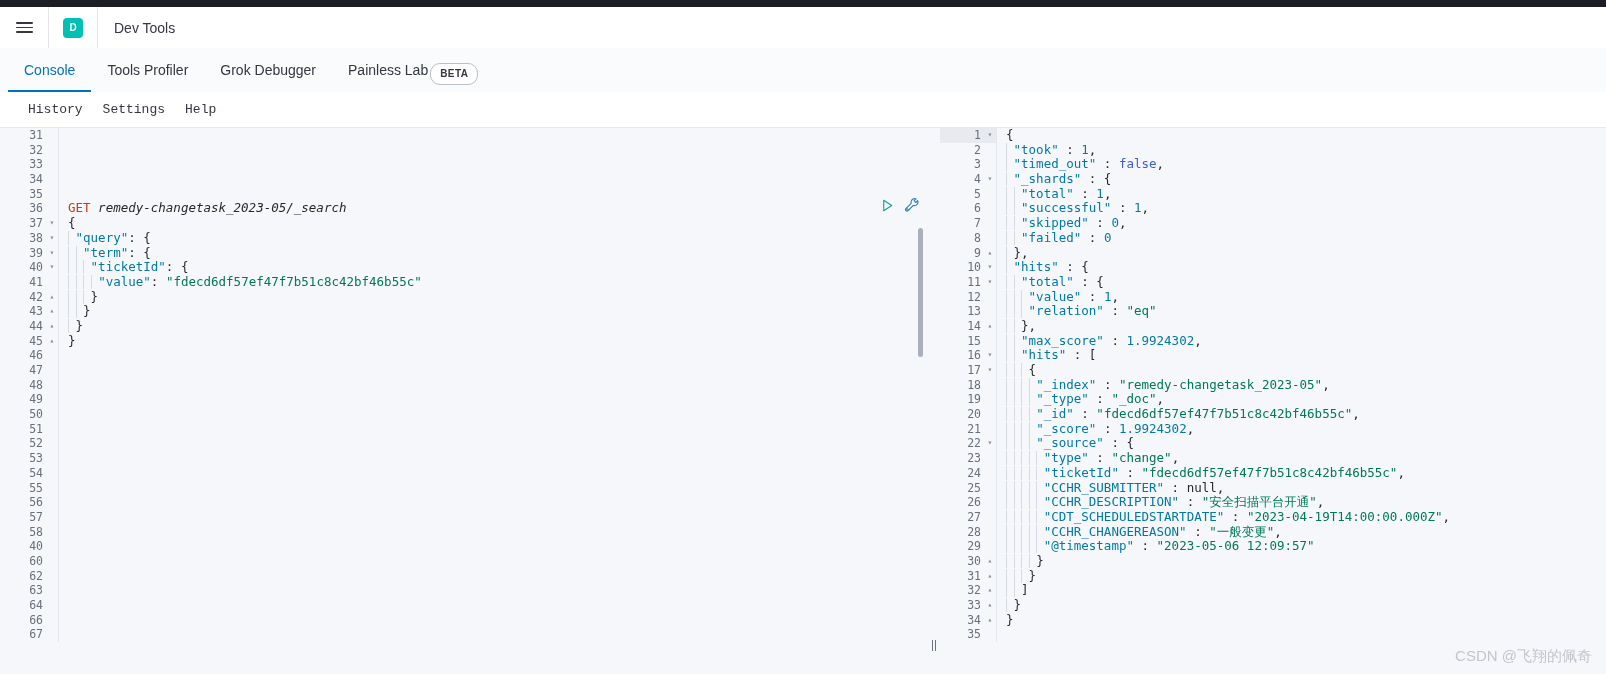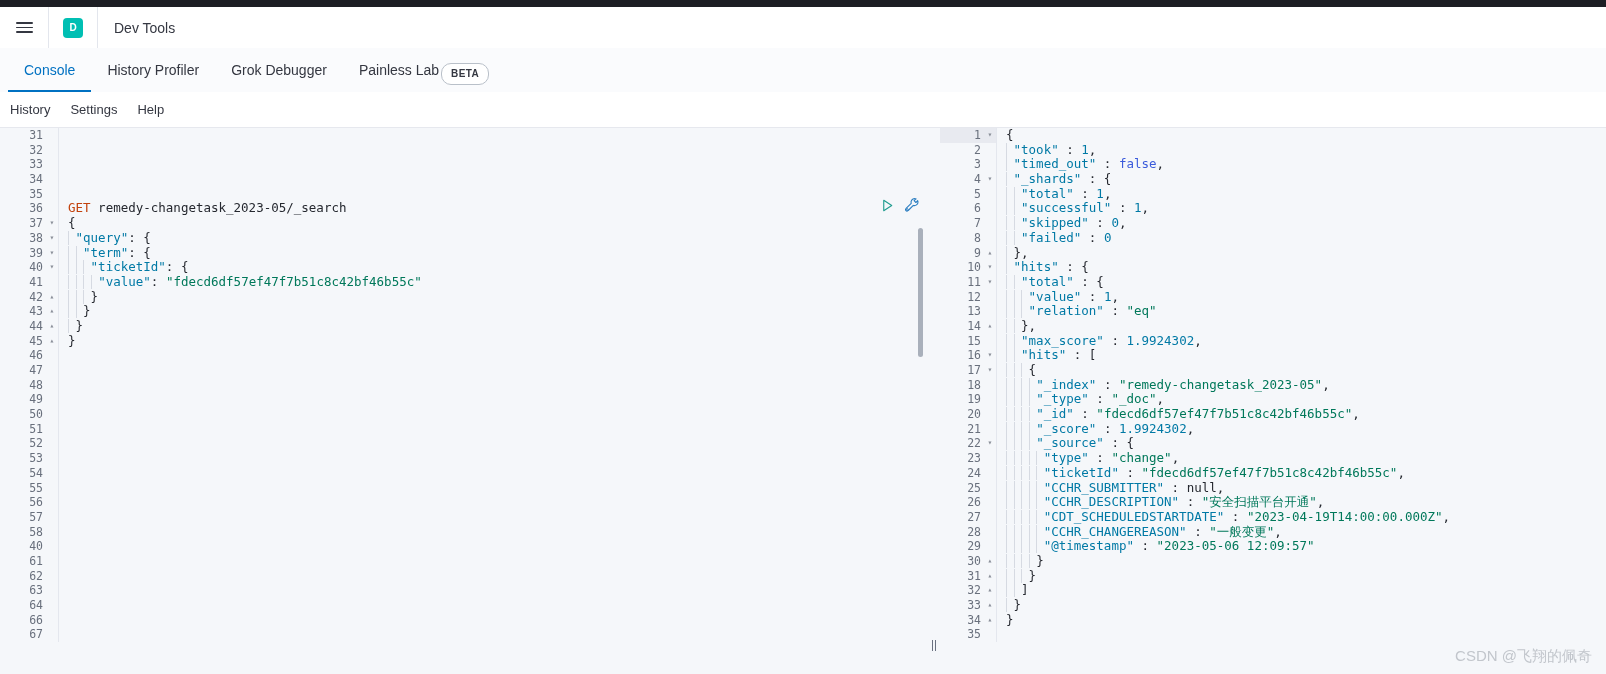--- a/index.html
+++ b/index.html
@@ -137,22 +137,23 @@
   
   .subnav {
     position: absolute;
     left: 0; top: 92px;
     width: 1606px;
     height: 36px;
     background: #ffffff;
     border-bottom: 1px solid #e6e8ee;
     display: flex;
     align-items: center;
-    padding-left: 0;
+    padding-left: 18px;
     box-sizing: border-box;
+    font-family: Liberation Mono, monospace;
   }
   .subnav-item {
     font-size: 13px;
     color: #343741;
     padding: 0 10px;
     cursor: pointer;
     white-space: nowrap;
   }
 
   
@@ -220,21 +221,21 @@
     overflow: hidden;
   }
   .pane-left  .code-text { padding-left: 9px; }
   .pane-right .code-text { padding-left: 9px; }
 
   .line-hl .gutter,
   .line-hl .fold { background: #e8eaf0; }
 
   
   .tok-method { color: #c2410c; font-weight: normal; }
-  .tok-url    { color: #25282f; }
+  .tok-url    { color: #25282f; font-style: italic; }
   .tok-key    { color: #0079a5; }
   .tok-str    { color: #00785a; }
   .tok-num    { color: #0079a5; }
   .tok-bool   { color: #3b5bdb; }
   .tok-null   { color: #25282f; }
   .tok-punc   { color: #25282f; }
   .indent-guide {
     display: inline-block;
     border-left: 1px solid #d6dae2;
     height: 14px;
@@ -337,21 +338,21 @@
   </div>
   <div class="hdr-divider"></div>
   <div class="app-title">Dev Tools</div>
 </div>
 
 <div class="tabs-row">
   <div class="tab active">
     <span>Console</span>
   </div>
   <div class="tab">
-    <span>History Profiler</span>
+    <span>Tools Profiler</span>
   </div>
   <div class="tab">
     <span>Grok Debugger</span>
   </div>
   <div class="tab">
     <span>Painless Lab</span>
     <span class="beta-badge">BETA</span>
   </div>
 </div>
 
@@ -387,21 +388,21 @@
         <div class="code-line"><div class="gutter">50</div><div class="fold"></div><div class="gutter-sep"></div><div class="code-text"></div></div>
         <div class="code-line"><div class="gutter">51</div><div class="fold"></div><div class="gutter-sep"></div><div class="code-text"></div></div>
         <div class="code-line"><div class="gutter">52</div><div class="fold"></div><div class="gutter-sep"></div><div class="code-text"></div></div>
         <div class="code-line"><div class="gutter">53</div><div class="fold"></div><div class="gutter-sep"></div><div class="code-text"></div></div>
         <div class="code-line"><div class="gutter">54</div><div class="fold"></div><div class="gutter-sep"></div><div class="code-text"></div></div>
         <div class="code-line"><div class="gutter">55</div><div class="fold"></div><div class="gutter-sep"></div><div class="code-text"></div></div>
         <div class="code-line"><div class="gutter">56</div><div class="fold"></div><div class="gutter-sep"></div><div class="code-text"></div></div>
         <div class="code-line"><div class="gutter">57</div><div class="fold"></div><div class="gutter-sep"></div><div class="code-text"></div></div>
         <div class="code-line"><div class="gutter">58</div><div class="fold"></div><div class="gutter-sep"></div><div class="code-text"></div></div>
         <div class="code-line"><div class="gutter">40</div><div class="fold"></div><div class="gutter-sep"></div><div class="code-text"></div></div>
-        <div class="code-line"><div class="gutter">61</div><div class="fold"></div><div class="gutter-sep"></div><div class="code-text"></div></div>
+        <div class="code-line"><div class="gutter">60</div><div class="fold"></div><div class="gutter-sep"></div><div class="code-text"></div></div>
         <div class="code-line"><div class="gutter">62</div><div class="fold"></div><div class="gutter-sep"></div><div class="code-text"></div></div>
         <div class="code-line"><div class="gutter">63</div><div class="fold"></div><div class="gutter-sep"></div><div class="code-text"></div></div>
         <div class="code-line"><div class="gutter">64</div><div class="fold"></div><div class="gutter-sep"></div><div class="code-text"></div></div>
         <div class="code-line"><div class="gutter">66</div><div class="fold"></div><div class="gutter-sep"></div><div class="code-text"></div></div>
         <div class="code-line"><div class="gutter">67</div><div class="fold"></div><div class="gutter-sep"></div><div class="code-text"></div></div>
       </div>
     <div class="actions">
       <span class="icon-btn">
         <svg width="15" height="15" viewBox="0 0 16 16" aria-hidden="true">
           <path d="M4 2.5 L12.5 8 L4 13.5 Z" fill="none" stroke="#1f9c8f" stroke-width="1.2" stroke-linejoin="round"></path>

